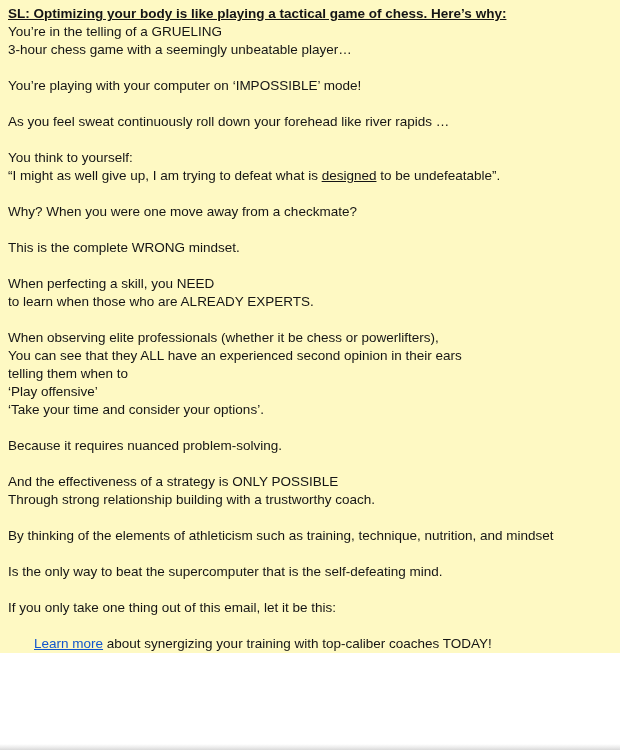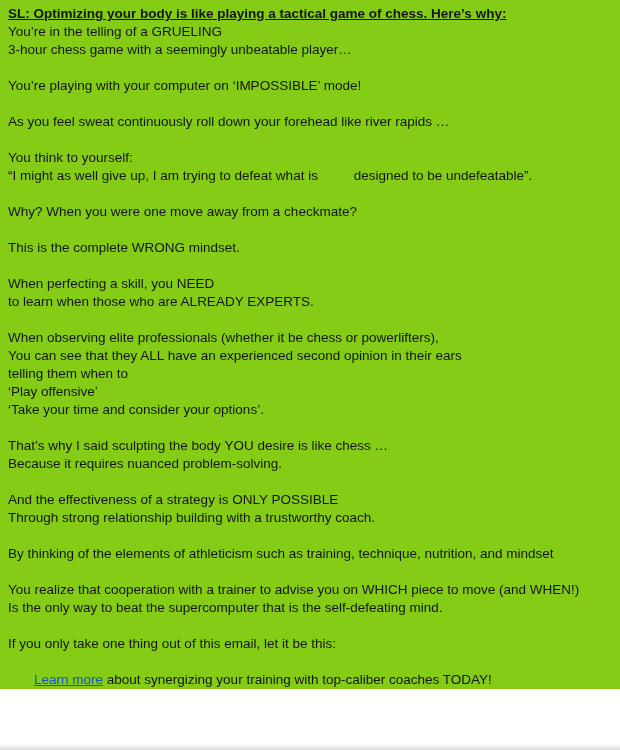--- a/index.html
+++ b/index.html
@@ -24,40 +24,40 @@
   .line {
     height: 18px;
     white-space: pre;
     overflow: visible;
   }
   .line.hdr {
     font-weight: bold;
     text-decoration: underline;
   }
   .ul {
-    margin-left: 32px;
+    text-decoration: underline;
   }
   a.lnk {
     text-decoration: underline;
     cursor: pointer;
     margin-left: 26px;
   }
   .bottom-edge {
     position: absolute;
     left: 0;
     right: 0;
     bottom: 0;
     height: 6px;
     background: linear-gradient(to bottom, #ffffff 0%, #ececec 55%, #d9d9d9 100%);
   }
 </style>
 </head>
 <body>
 
-<div class="doc" style="color: rgb(21, 21, 21); background: #84cc16;">
+<div class="doc" style="color: rgb(21, 21, 21); background: #fef9c3;">
     <div class="line hdr">SL: Optimizing your body is like playing a tactical game of chess. Here’s why:</div>
     <div class="line">You’re in the telling of a GRUELING</div>
     <div class="line">3-hour chess game with a seemingly unbeatable player…</div>
     <div class="line"> </div>
     <div class="line">You’re playing with your computer on ‘IMPOSSIBLE’ mode!</div>
     <div class="line"> </div>
     <div class="line">As you feel sweat continuously roll down your forehead like river rapids …</div>
     <div class="line"> </div>
     <div class="line">You think to yourself:</div>
     <div class="line"><span>“I might as well give up, I am trying to defeat what is </span><span class="ul">designed</span><span> to be undefeatable”.</span></div>
@@ -68,28 +68,26 @@
     <div class="line"> </div>
     <div class="line">When perfecting a skill, you NEED</div>
     <div class="line">to learn when those who are ALREADY EXPERTS.</div>
     <div class="line"> </div>
     <div class="line">When observing elite professionals (whether it be chess or powerlifters),</div>
     <div class="line">You can see that they ALL have an experienced second opinion in their ears</div>
     <div class="line">telling them when to</div>
     <div class="line">‘Play offensive’</div>
     <div class="line">‘Take your time and consider your options’.</div>
     <div class="line"> </div>
-    <div class="line">That’s why I said sculpting the body YOU desire is like chess …</div>
     <div class="line">Because it requires nuanced problem-solving.</div>
     <div class="line"> </div>
     <div class="line">And the effectiveness of a strategy is ONLY POSSIBLE</div>
     <div class="line">Through strong relationship building with a trustworthy coach.</div>
     <div class="line"> </div>
     <div class="line">By thinking of the elements of athleticism such as training, technique, nutrition, and mindset</div>
     <div class="line"> </div>
-    <div class="line">You realize that cooperation with a trainer to advise you on WHICH piece to move (and WHEN!)</div>
     <div class="line">Is the only way to beat the supercomputer that is the self-defeating mind.</div>
     <div class="line"> </div>
     <div class="line">If you only take one thing out of this email, let it be this:</div>
     <div class="line"> </div>
     <div class="line"><a class="lnk" href="#" style="color: rgb(17, 85, 204);">Learn more</a><span> about synergizing your training with top-caliber coaches TODAY!</span></div>
   </div>
 <div class="bottom-edge"></div>
 
 </body></html>

